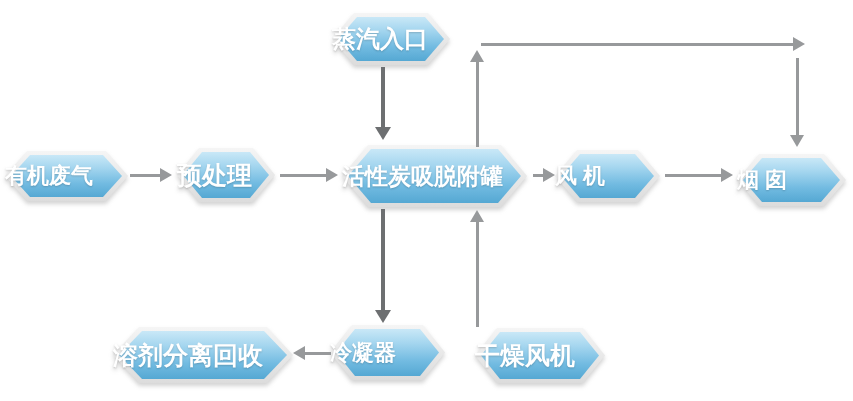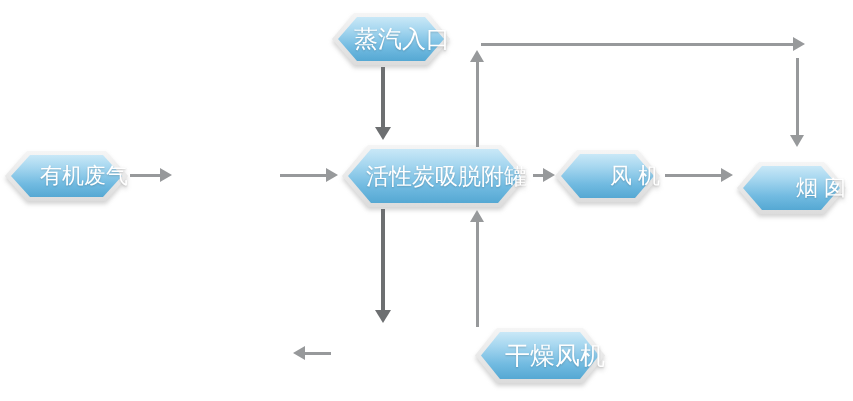--- a/index.html
+++ b/index.html
@@ -1,21 +1,21 @@
 <!DOCTYPE html>
 <html><head>
 <meta charset="utf-8">
 <style>
   html,body{margin:0;padding:0;background:#ffffff;}
   body{font-family:"Liberation Sans","DejaVu Sans",sans-serif;}
   #canvas{position:relative;width:853px;height:401px;background:#ffffff;overflow:hidden;}
 
   
-  .hex{position:absolute;display:flex;align-items:center;justify-content:flex-end;
-       filter:drop-shadow(0 3px 2px rgba(110,110,110,0.30));}
+  .hex{position:absolute;display:flex;align-items:center;justify-content:flex-start;
+       filter:drop-shadow(0 3px 2px rgba(110,110,110,0.30));font-weight:bold;}
   .hex-border{position:absolute;inset:0;
        background:linear-gradient(180deg,#f5f5f5 0%,#e6e6e6 60%,#dcdcdc 100%);
        clip-path:polygon(0 50%,22px 0,calc(100% - 22px) 0,100% 50%,calc(100% - 22px) 100%,22px 100%);}
   .hex-fill{position:absolute;inset:4px 6px;
        background:linear-gradient(180deg,#c9e8f7 0%,#a5d6ef 30%,#72bbe1 68%,#55a8d3 100%);
        clip-path:polygon(0 50%,19px 0,calc(100% - 19px) 0,100% 50%,calc(100% - 19px) 100%,19px 100%);}
   .hex-lg .hex-border{clip-path:polygon(0 50%,26px 0,calc(100% - 26px) 0,100% 50%,calc(100% - 26px) 100%,26px 100%);}
   .hex-lg .hex-fill{clip-path:polygon(0 50%,23px 0,calc(100% - 23px) 0,100% 50%,calc(100% - 23px) 100%,23px 100%);}
   .hex-label{position:relative;color:#ffffff;text-shadow:0 1px 2px rgba(0,0,0,0.18);
        white-space:nowrap;font-size:25px;line-height:1;}
@@ -41,40 +41,55 @@
     <div class="hex-fill"></div>
     <span class="hex-label f24">蒸汽入口</span>
   </div>
 
   <div class="hex" style="left:5px;top:151px;width:123px;height:50px">
     <div class="hex-border"></div>
     <div class="hex-fill"></div>
     <span class="hex-label f26">有机废气</span>
   </div>
 
+  <div class="hex" style="left:177px;top:148px;width:98px;height:54px">
+    <div class="hex-border"></div>
+    <div class="hex-fill"></div>
+    <span class="hex-label">预处理</span>
+  </div>
 
   <div class="hex" style="left:555px;top:150px;width:105px;height:52px">
     <div class="hex-border"></div>
     <div class="hex-fill"></div>
     <span class="hex-label f26">风 机</span>
   </div>
 
   <div class="hex hex-lg" style="left:342px;top:145px;width:185px;height:62px">
     <div class="hex-border"></div>
     <div class="hex-fill"></div>
     <span class="hex-label f23">活性炭吸脱附罐</span>
   </div>
 
-  <div class="hex" style="left:737px;top:162px;width:109px;height:52px">
+  <div class="hex" style="left:737px;top:154px;width:109px;height:52px">
     <div class="hex-border"></div>
     <div class="hex-fill"></div>
     <span class="hex-label f26">烟 囱</span>
   </div>
 
+  <div class="hex hex-lg" style="left:113px;top:327px;width:180px;height:56px">
+    <div class="hex-border"></div>
+    <div class="hex-fill"></div>
+    <span class="hex-label">溶剂分离回收</span>
+  </div>
 
+  <div class="hex" style="left:330px;top:325px;width:115px;height:55px">
+    <div class="hex-border"></div>
+    <div class="hex-fill"></div>
+    <span class="hex-label f26">冷凝器</span>
+  </div>
 
   <div class="hex" style="left:475px;top:328px;width:130px;height:55px">
     <div class="hex-border"></div>
     <div class="hex-fill"></div>
     <span class="hex-label">干燥风机</span>
   </div>
 
   <div class="line" style="left:130px;top:174px;width:30px;height:3px"></div>
   <div class="ah ah-right" style="left:160px;top:168px"></div>
 

